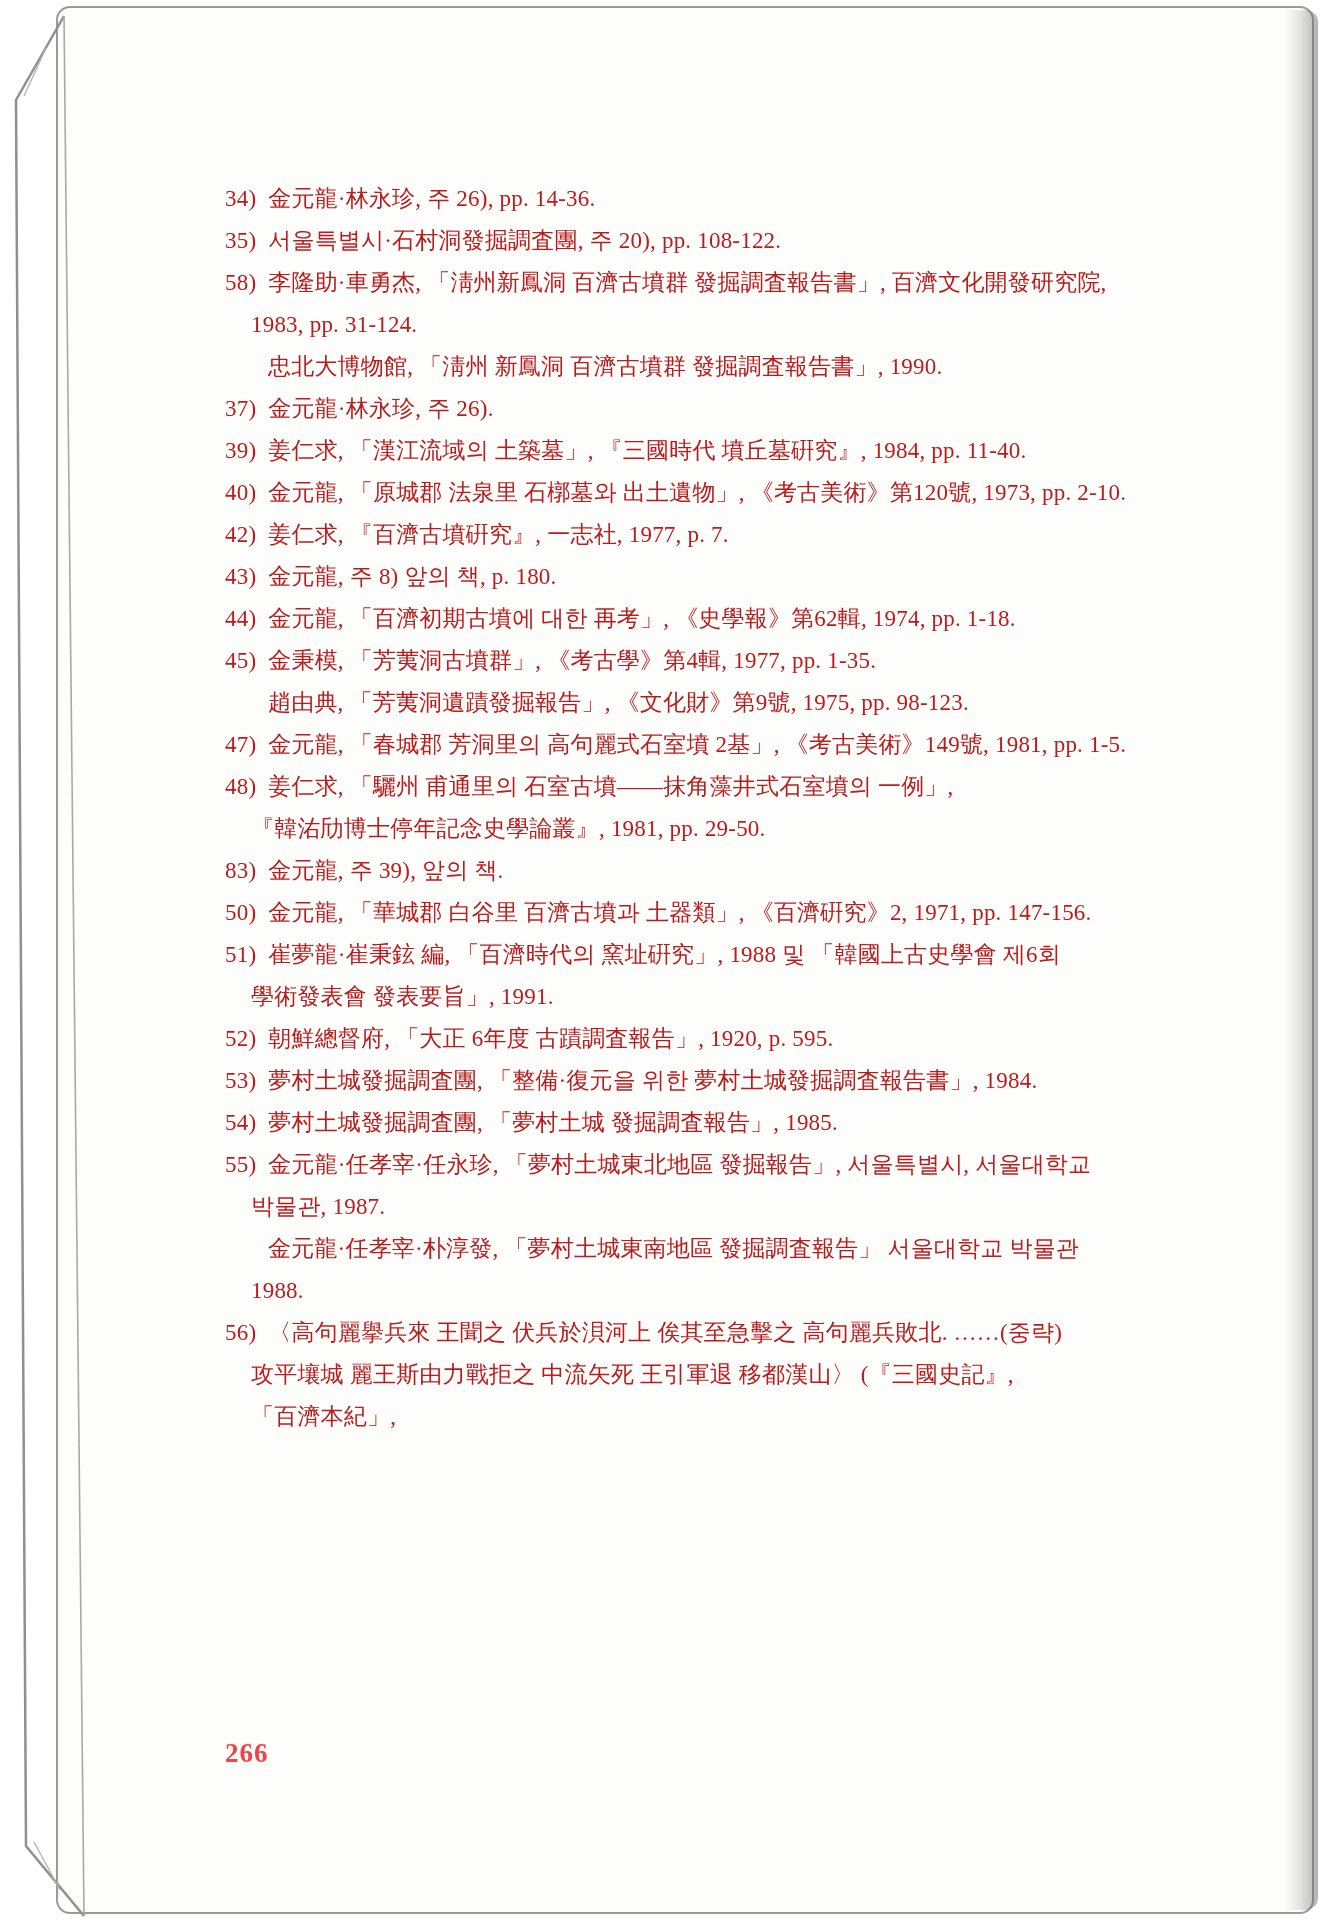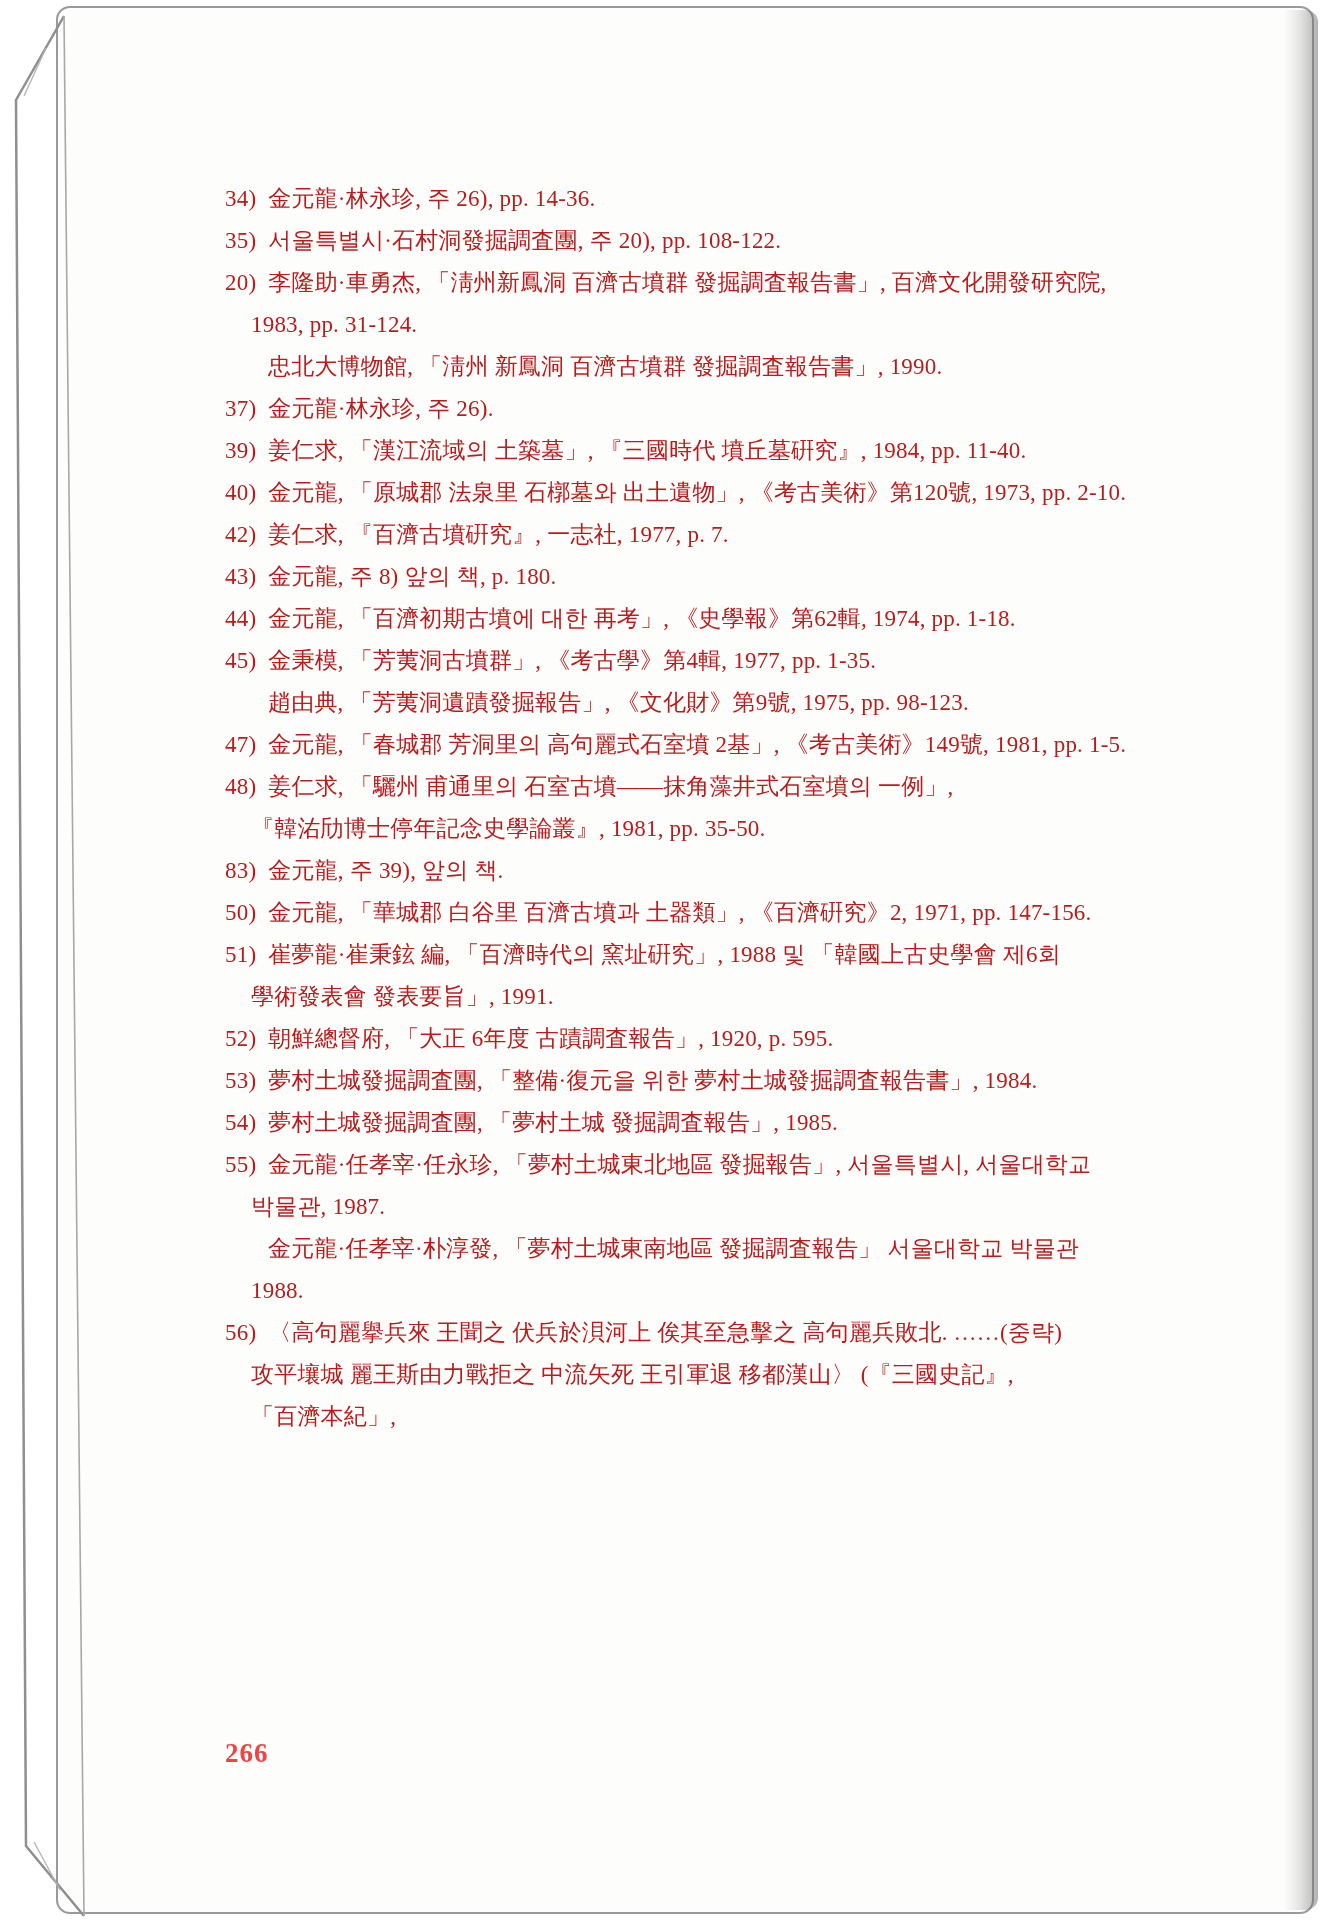--- a/index.html
+++ b/index.html
@@ -102,21 +102,21 @@
   <div class="right-shade"></div>
 
   <div class="content">
       <p class="entry main">
     <span class="entry-label">34)</span><span class="entry-text">金元龍·林永珍, 주 26), pp. 14-36.</span>
   </p>
       <p class="entry main">
     <span class="entry-label">35)</span><span class="entry-text">서울특별시·石村洞發掘調査團, 주 20), pp. 108-122.</span>
   </p>
       <p class="entry main">
-    <span class="entry-label">20)</span><span class="entry-text">李隆助·車勇杰, 「淸州新鳳洞 百濟古墳群 發掘調査報告書」, 百濟文化開發研究院, 1983, pp. 31-124.</span>
+    <span class="entry-label">58)</span><span class="entry-text">李隆助·車勇杰, 「淸州新鳳洞 百濟古墳群 發掘調査報告書」, 百濟文化開發研究院, 1983, pp. 31-124.</span>
   </p>
       <p class="entry sub">
     <span class="entry-label"></span><span class="entry-text">忠北大博物館, 「淸州 新鳳洞 百濟古墳群 發掘調査報告書」, 1990.</span>
   </p>
       <p class="entry main">
     <span class="entry-label">37)</span><span class="entry-text">金元龍·林永珍, 주 26).</span>
   </p>
       <p class="entry main">
     <span class="entry-label">39)</span><span class="entry-text">姜仁求, 「漢江流域의 土築墓」, 『三國時代 墳丘墓硏究』, 1984, pp. 11-40.</span>
   </p>
@@ -135,21 +135,21 @@
       <p class="entry main">
     <span class="entry-label">45)</span><span class="entry-text">金秉模, 「芳荑洞古墳群」, 《考古學》第4輯, 1977, pp. 1-35.</span>
   </p>
       <p class="entry sub">
     <span class="entry-label"></span><span class="entry-text">趙由典, 「芳荑洞遺蹟發掘報告」, 《文化財》第9號, 1975, pp. 98-123.</span>
   </p>
       <p class="entry main">
     <span class="entry-label">47)</span><span class="entry-text">金元龍, 「春城郡 芳洞里의 高句麗式石室墳 2基」, 《考古美術》149號, 1981, pp. 1-5.</span>
   </p>
       <p class="entry main">
-    <span class="entry-label">48)</span><span class="entry-text">姜仁求, 「驪州 甫通里의 石室古墳——抹角藻井式石室墳의 一例」, 『韓㳓劤博士停年記念史學論叢』, 1981, pp. 35-50.</span>
+    <span class="entry-label">48)</span><span class="entry-text">姜仁求, 「驪州 甫通里의 石室古墳——抹角藻井式石室墳의 一例」, 『韓㳓劤博士停年記念史學論叢』, 1981, pp. 29-50.</span>
   </p>
       <p class="entry main">
     <span class="entry-label">83)</span><span class="entry-text">金元龍, 주 39), 앞의 책.</span>
   </p>
       <p class="entry main">
     <span class="entry-label">50)</span><span class="entry-text">金元龍, 「華城郡 白谷里 百濟古墳과 土器類」, 《百濟硏究》2, 1971, pp. 147-156.</span>
   </p>
       <p class="entry main">
     <span class="entry-label">51)</span><span class="entry-text">崔夢龍·崔秉鉉 編, 「百濟時代의 窯址硏究」, 1988 및 「韓國上古史學會 제6회 學術發表會 發表要旨」, 1991.</span>
   </p>

